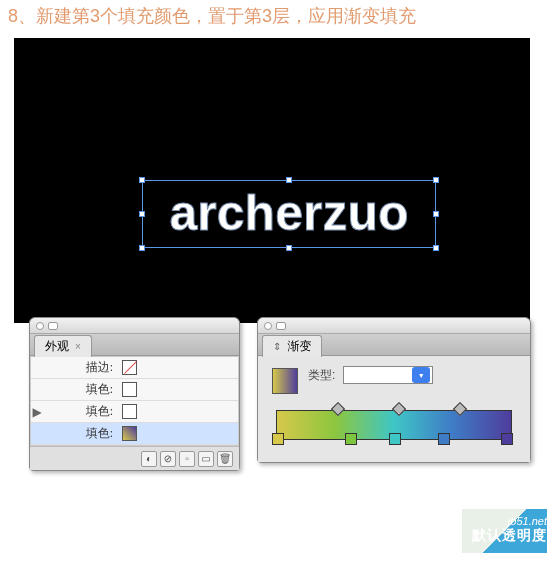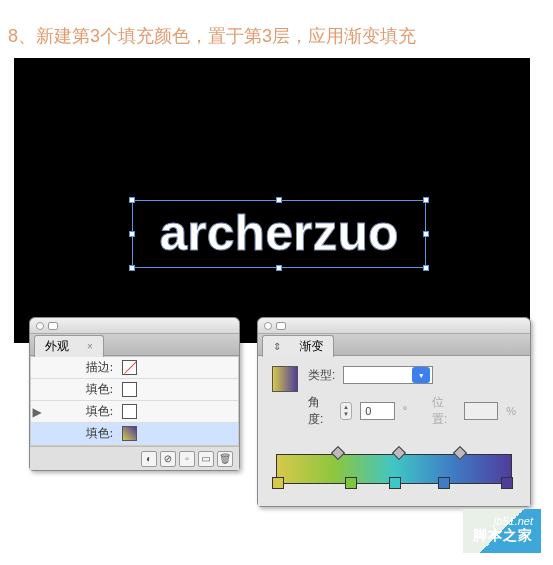--- a/index.html
+++ b/index.html
@@ -8,32 +8,31 @@
       height: 565px;
       background: #fff;
       font-family: "Microsoft YaHei", SimHei, sans-serif;
       position: relative;
       overflow: hidden;
     }
     .instruction {
       font-size: 18px;
       color: #e29b6f;
       padding: 4px 8px 10px;
-      margin-top: 20px;
     }
     .canvas-area {
       background: #000;
       width: 516px;
       height: 285px;
       margin: 0 14px;
       position: relative;
     }
     .text-box {
       position: absolute;
-      left: 122px; top: 146px;
+      left: 132px; top: 146px;
       width: 286px; height: 60px;
     }
     .sel-rect {
       position: absolute; inset: -4px;
       border: 1px solid #5a95e6;
     }
     .handle {
       position: absolute;
       width: 6px; height: 6px;
       background: #fff; border: 1px solid #5a95e6;
@@ -78,21 +77,21 @@
     .tabrow {
       background: linear-gradient(#cfcfcf,#b9b9b9);
       border-bottom: 1px solid #999;
       height: 22px;
       display:flex; align-items:center;
     }
     .tab {
       background:#e8e8e8; border:1px solid #999; border-bottom:none;
       border-radius:3px 3px 0 0;
       padding:2px 10px; font-size:12px; margin-left:4px; margin-top:3px;
-      display:flex; align-items:center; gap:18px;
+      display:flex; align-items:center; gap:6px;
     }
     .tab-close { color:#888; font-size:10px; }
     .panel-body { background:#fff; border:1px solid #ccc; margin:0; }
     .row {
       display:flex; align-items:center;
       height:22px; border-bottom:1px solid #ddd;
       font-size:12px; color:#333;
       background:#f7f7f7;
     }
     .row.selected { background:#cfe2ff; }
@@ -111,41 +110,41 @@
     .panel-footer {
       height:24px; background:#e0e0e0;
       border-top:1px solid #bbb;
       display:flex; align-items:center; gap:3px;
       padding:0 6px;
     }
     .f-ico { width:16px;height:16px;border:1px solid #999;border-radius:2px;background:#f4f4f4;display:flex;align-items:center;justify-content:center;font-size:10px;color:#555;}
     .f-sp{flex:1;}
     
     .grad-body { background:#e6e6e6; padding:10px 14px 22px; }
-    .grad-top {display:flex;align-items:flex-start;gap:10px;margin-bottom:8px;}
+    .grad-top {display:flex;align-items:flex-end;gap:10px;margin-bottom:8px;}
     .grad-preview{width:26px;height:26px;border:1px solid #555;background:linear-gradient(90deg,#d6c84a,#4f3d9c);}
     .grad-row{display:flex;align-items:center;gap:8px;font-size:12px;color:#444;margin-bottom:10px;}
     .dropdown{width:90px;height:18px;background:#fff;border:1px solid #888;display:flex;align-items:center;justify-content:flex-end;padding-right:2px;}
     .drop-btn{width:18px;height:16px;background:#3e7ff0;border-radius:3px;display:flex;align-items:center;justify-content:center;color:#fff;font-size:8px;}
     .num-input{width:38px;height:18px;background:#fff;border:1px solid #888;font-size:11px;padding:0 4px;display:flex;align-items:center;}
     .stepper{width:14px;height:18px;display:flex;flex-direction:column;justify-content:center;border:1px solid #aaa;background:#f0f0f0;border-radius:3px;font-size:6px;line-height:7px;text-align:center;color:#555;}
     .disabled{color:#aaa;}
     .percent{font-size:11px;color:#aaa;}
     .ramp-wrap{position:relative;padding:8px 4px 0;}
     .ramp{height:30px;border:1px solid #333;background:linear-gradient(90deg,
       #d6c84a 0%, #8cc63f 25%, #3fc6c6 50%, #3f7cc6 75%, #4f3d9c 100%);}
     .dia{position:absolute;width:10px;height:10px;background:#bbb;border:1px solid #333;transform:rotate(45deg);}
     .dia.top{top:2px;}
     .stop{position:absolute;bottom:-8px;width:11px;height:15px;}
     .stop::before{content:"";position:absolute;top:0;left:0;width:10px;height:10px;border:1px solid #333;background:var(--c);}
     .watermark {
-      position:absolute; right:12px; bottom:12px;
+      position:absolute; right:6px; bottom:12px;
       font-size:14px; color:#3a77a5; font-style:italic;
       background: linear-gradient(135deg, #e8f0e8 50%, #3ea7d9 50%);
-      padding:4px 8px 8px 10px;
+      padding:4px 0 8px 10px;
     }
     .watermark .url{font-size:11px;color:#fff;display:block;text-align:right;margin-top:2px;}
     .watermark .name{color:#fff;font-weight:bold;font-style:normal;letter-spacing:1px;}
   </style>
 </head>
 <body>
 
 <div class="instruction">8、新建第3个填充颜色，置于第3层，应用渐变填充</div>
 
 <div class="canvas-area">
@@ -224,42 +223,32 @@
   <div class="grad-body">
     <div class="grad-top">
       <div class="grad-preview"></div>
       <div style="flex:1">
         <div class="grad-row">
           <span>类型:</span>
           <span class="dropdown">
             <span class="drop-btn">▾</span>
           </span>
         </div>
-        <div class="grad-row">
-          <span>角度:</span>
-          <span class="stepper">▲<br>▼</span>
-          <span class="num-input">0</span>
-          <span style="color:#999">°</span>
-          <span style="width:10px"></span>
-          <span class="disabled">位置:</span>
-          <span class="num-input disabled" style="background:#eee"></span>
-          <span class="percent">%</span>
-        </div>
       </div>
     </div>
     <div class="ramp-wrap">
       <div class="dia top" style="left:25%"></div>
       <div class="dia top" style="left:50%"></div>
       <div class="dia top" style="left:75%"></div>
       <div class="ramp"></div>
       <div class="stop" style="left:0;--c:#d6c84a"></div>
       <div class="stop" style="left:30%;--c:#7fc63f"></div>
       <div class="stop" style="left:48%;--c:#3fc6c6"></div>
       <div class="stop" style="left:68%;--c:#3f7cc6"></div>
       <div class="stop" style="right:4px;--c:#4f3d9c"></div>
     </div>
   </div>
 </div>
 
 <div class="watermark">
   <span class="url">jb51.net</span>
-  <span class="name">脚本之家</span>
+  <span class="name">默认透明度</span>
 </div>
 
 </body></html>

